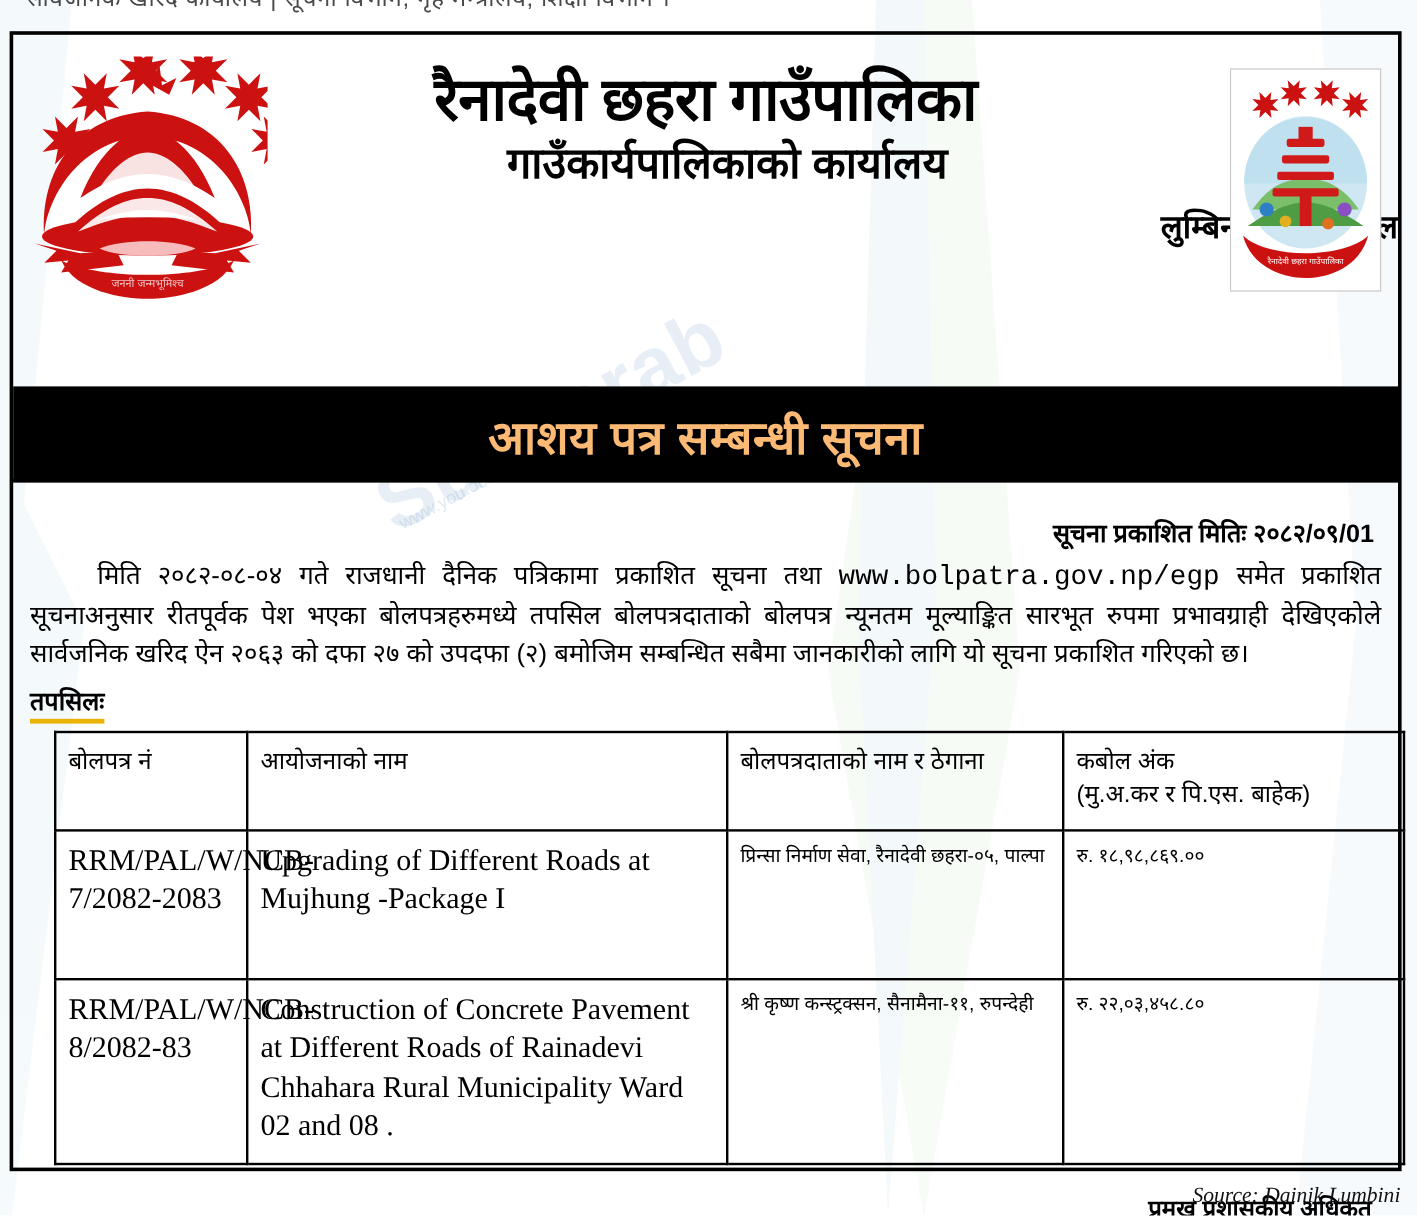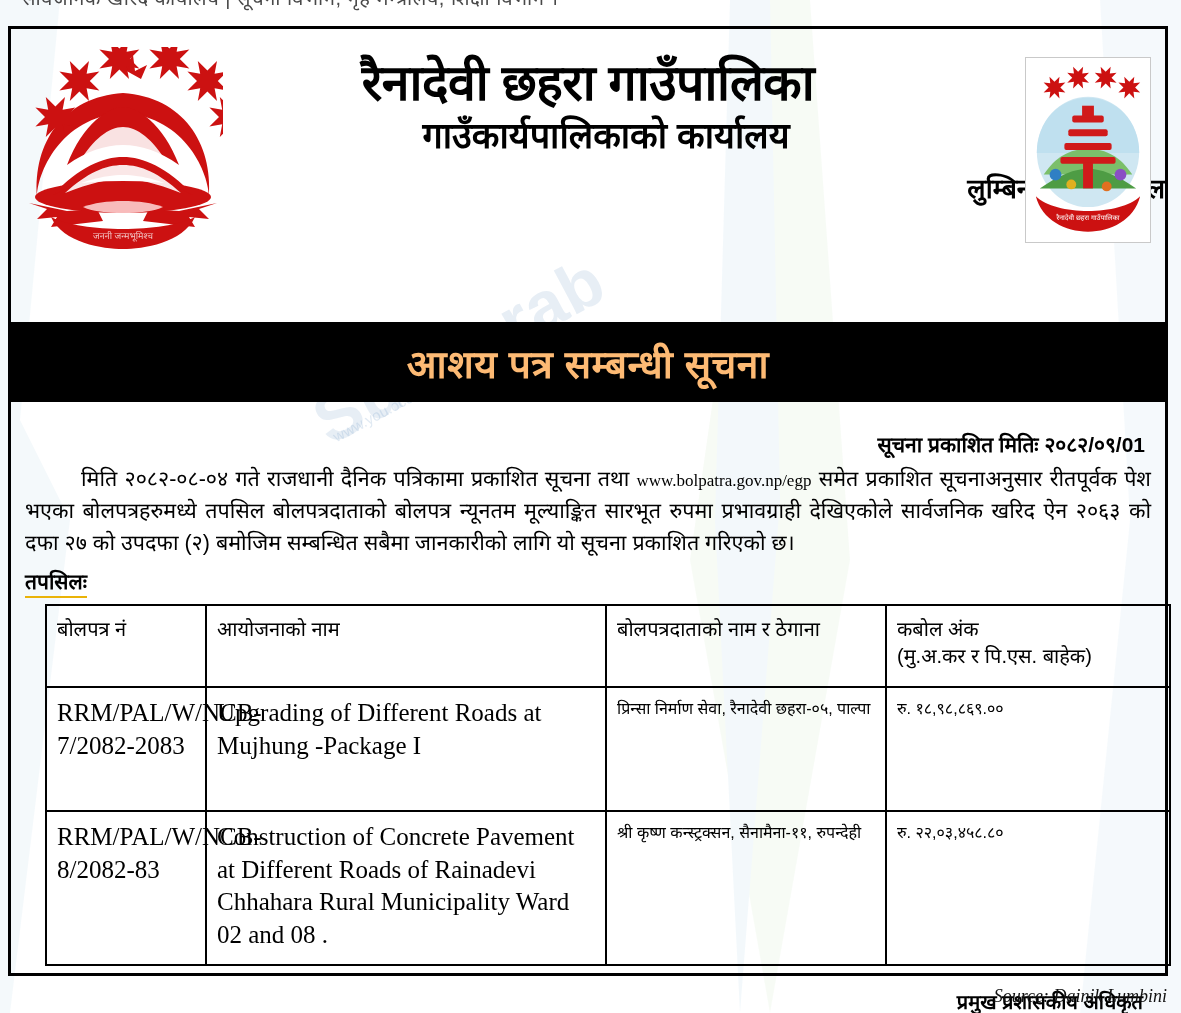--- a/index.html
+++ b/index.html
@@ -177,31 +177,31 @@
   }
   .para {
     font-family: "Liberation Sans", sans-serif;
     font-size: 21.5px;
     line-height: 1.48;
     text-align: justify;
     text-justify: inter-word;
     text-indent: 56px;
   }
   .para .url {
-    font-family: Liberation Serif, serif;
-    font-size: 17px;
+    font-family: Liberation Mono, monospace;
+    font-size: 23px;
   }
   .tapsil {
     font-family: "Liberation Sans", sans-serif;
     font-size: 21px;
     font-weight: bold;
     margin-top: 8px;
     margin-bottom: 4px;
     display: inline-block;
-    border-bottom: 2px solid #eab308;
+    border-bottom: 4px solid #eab308;
     padding-bottom: 1px;
   }
 
   
   table.detail {
     width: 100%;
     border-collapse: collapse;
     table-layout: fixed;
     margin-top: 2px;
     margin-left: 20px;

